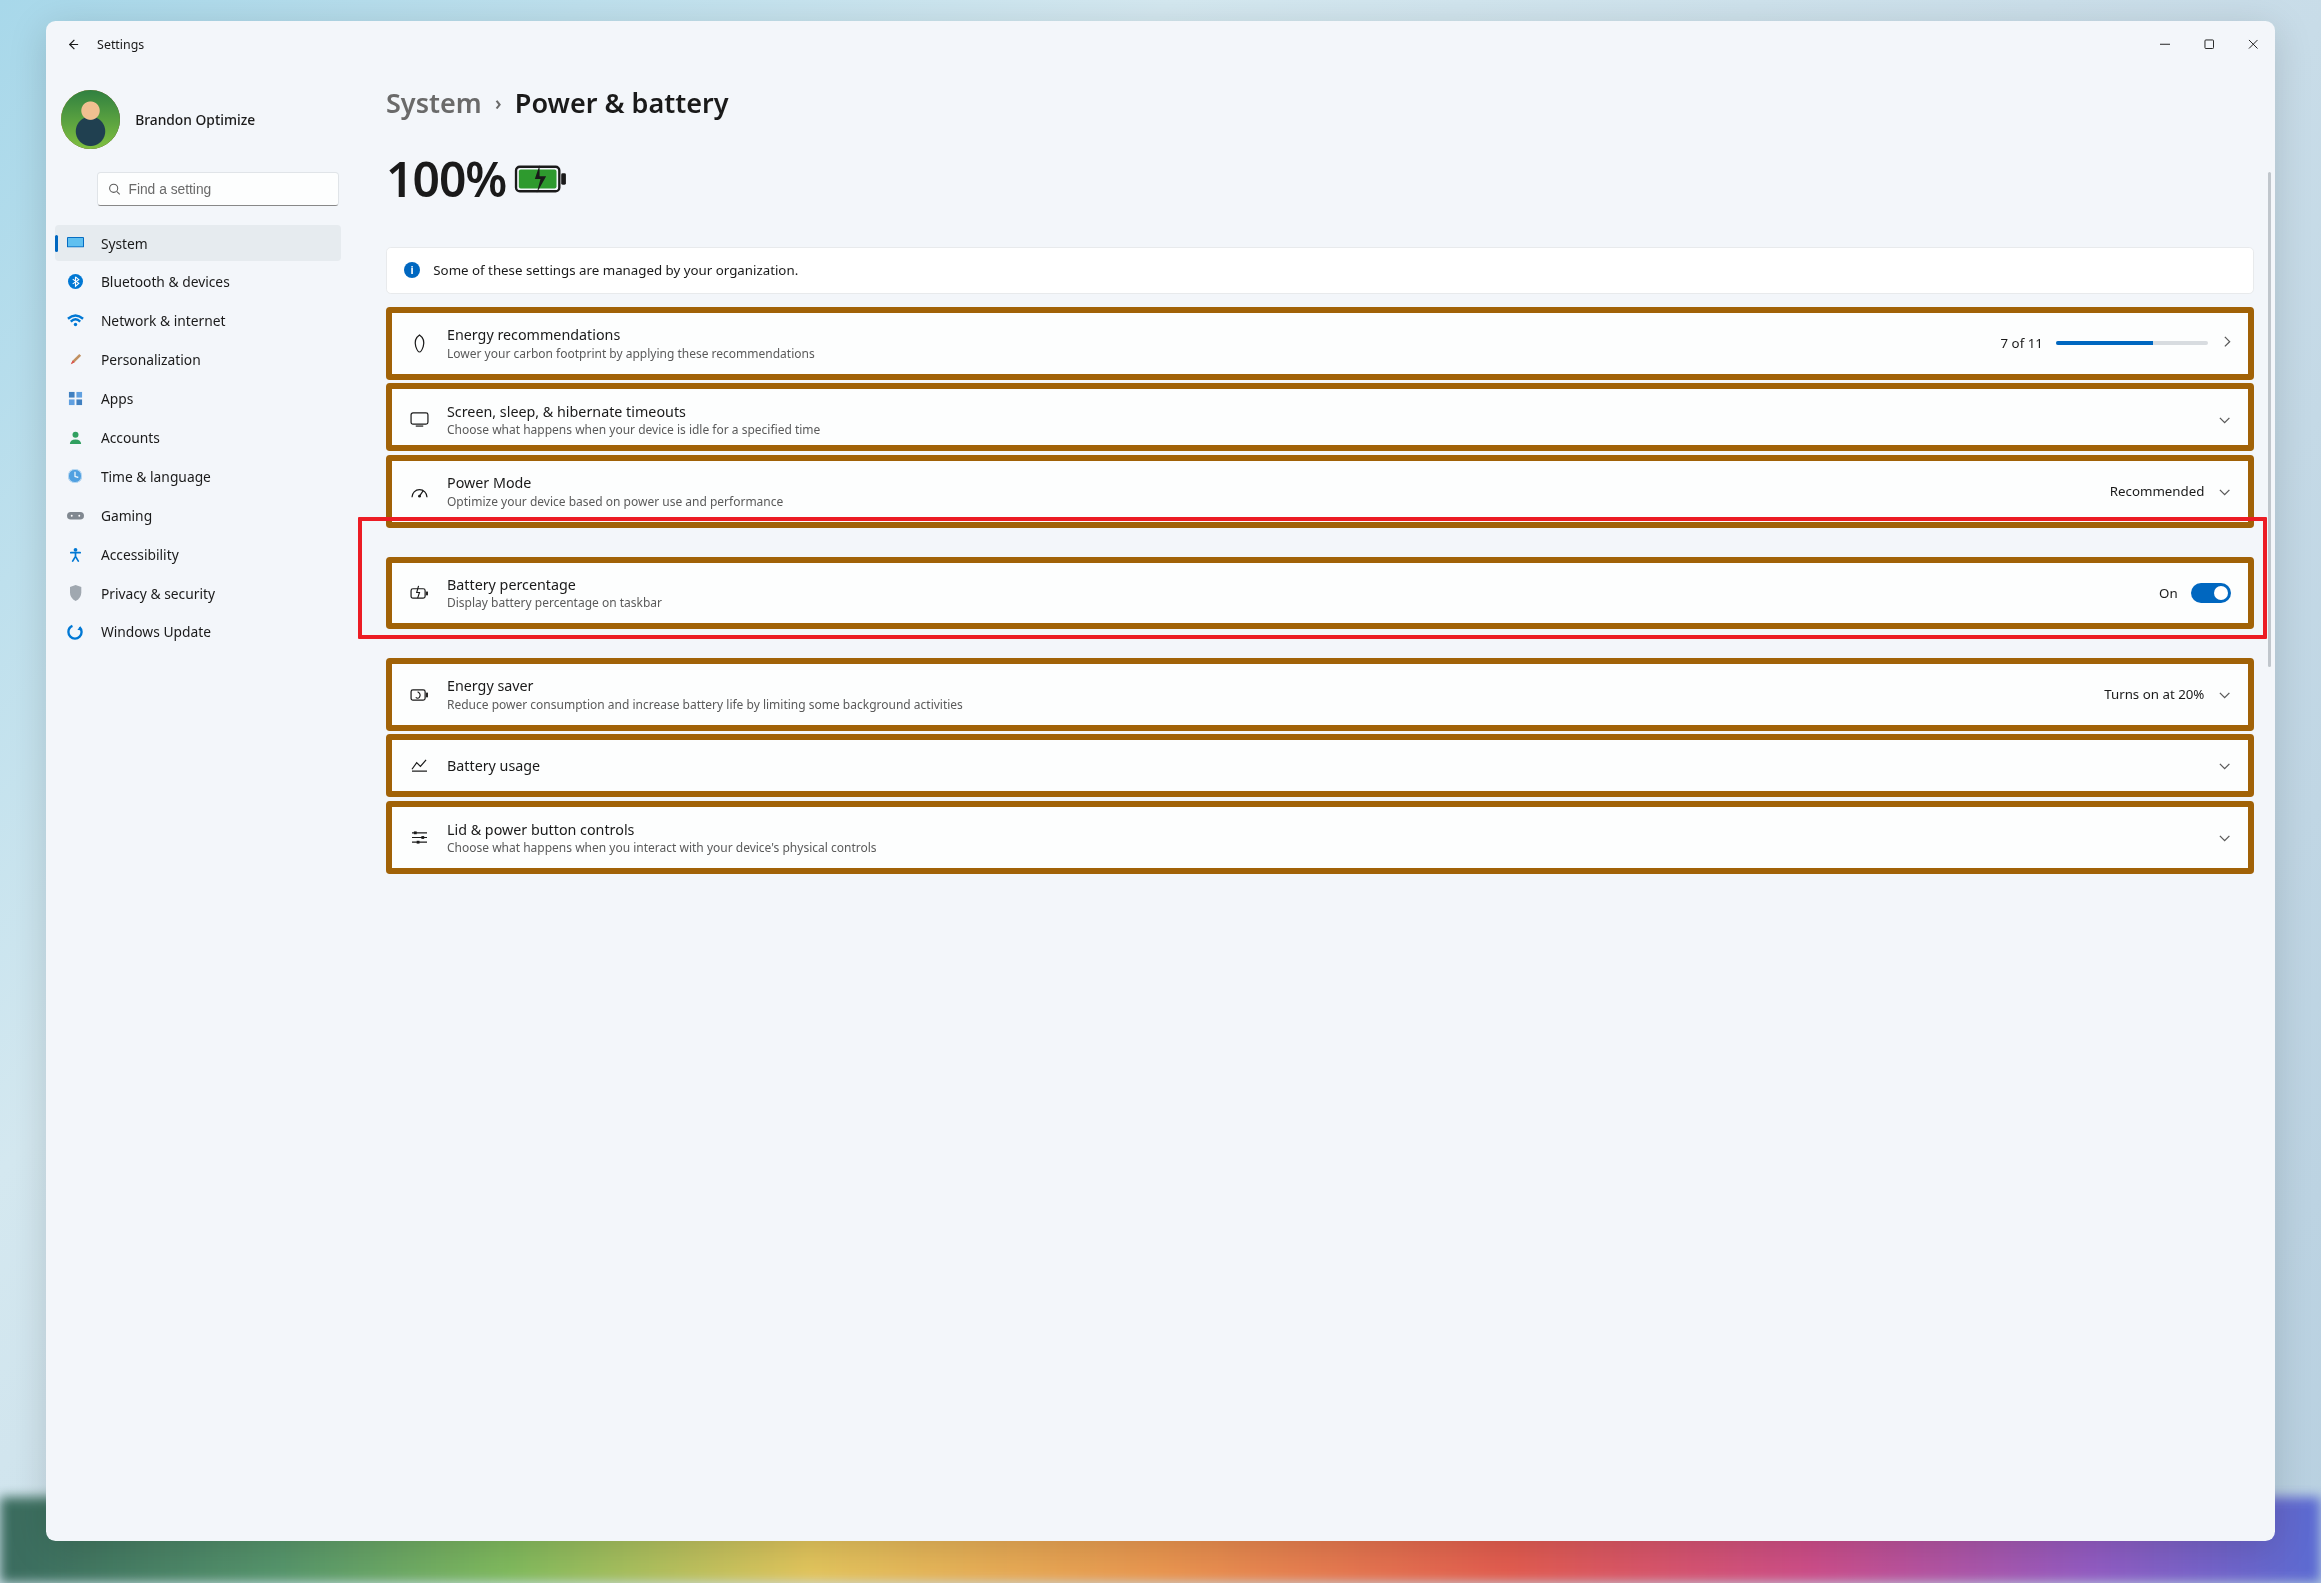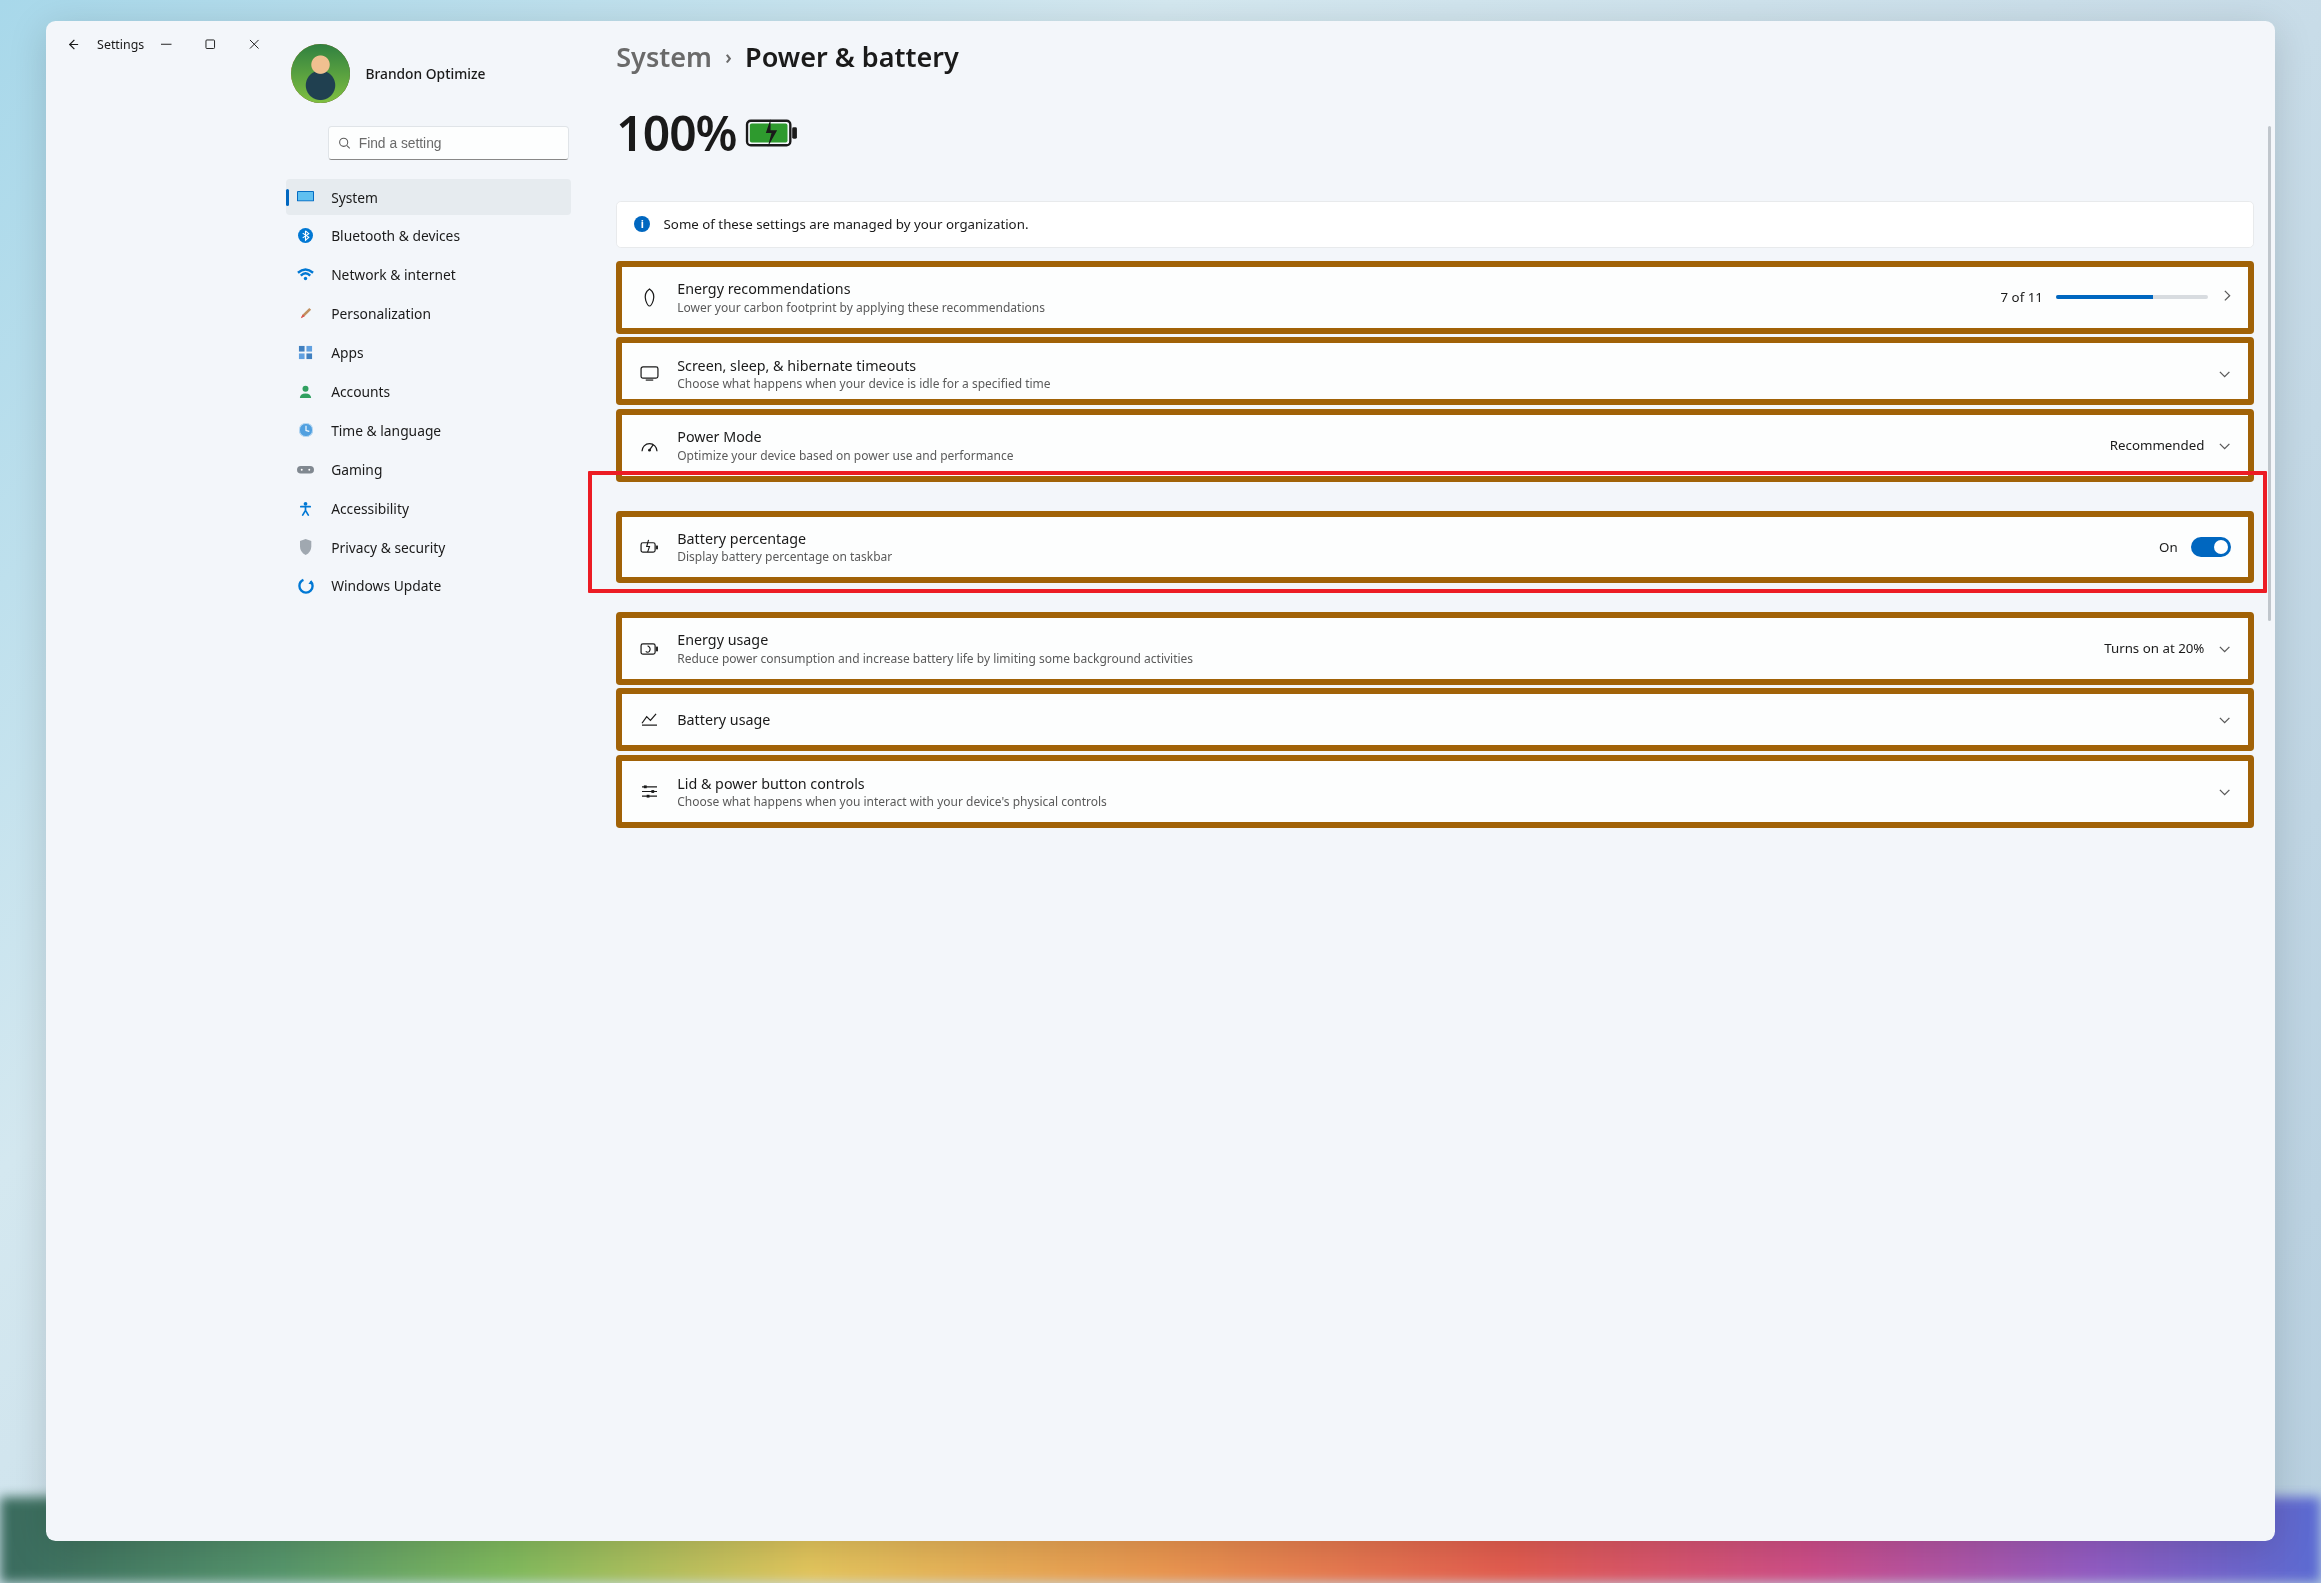--- a/index.html
+++ b/index.html
@@ -17,21 +17,21 @@
     filter: blur(5.7px);
     opacity: 0.9;
   }
   .window {
     position: absolute;
     top: 21px; left: 46px; right: 46px; bottom: 42px;
     background: #f3f6fa;
     border-radius: 9.5px;
     box-shadow: 0 7.6px 38px rgba(0,0,0,0.15);
     display: flex;
-    flex-direction: row;
+    flex-direction: column;
     overflow: hidden;
   }
   .titlebar {
     height: 46px;
     display: flex;
     align-items: center;
     padding-left: 7.6px;
     flex-shrink: 0;
   }
   .tb-left { display: flex; align-items: center; gap: 15px; padding-left: 9.5px; }
@@ -424,21 +424,21 @@
 
         <div class="card" style="margin-top:25px;">
           <div class="card-icon">
               <svg width="19" height="15" viewBox="0 0 20 16">
                 <rect x="1" y="3" width="15" height="11" rx="2" fill="none" stroke="#1a1a1a" stroke-width="1.3"></rect>
                 <rect x="17" y="6" width="2" height="5" fill="#1a1a1a"></rect>
                 <path d="M8 5 Q12 7 10 11 Q8 13 6 11" fill="none" stroke="#1a1a1a" stroke-width="1.2"></path>
               </svg>
             </div>
           <div class="card-body">
-            <div class="card-title">Energy usage</div>
+            <div class="card-title">Energy saver</div>
             <div class="card-sub">Reduce power consumption and increase battery life by limiting some background activities</div>
           </div>
           <div class="card-right">
             <span>Turns on at 20%</span>
             <span class="chev"><svg width="13.3" height="9.5" viewBox="0 0 14 10">
                   <path d="M2 3 L7 8 L12 3" stroke="#5a5a5a" stroke-width="1.4" fill="none"></path>
                 </svg></span>
           </div>
         </div>
 

